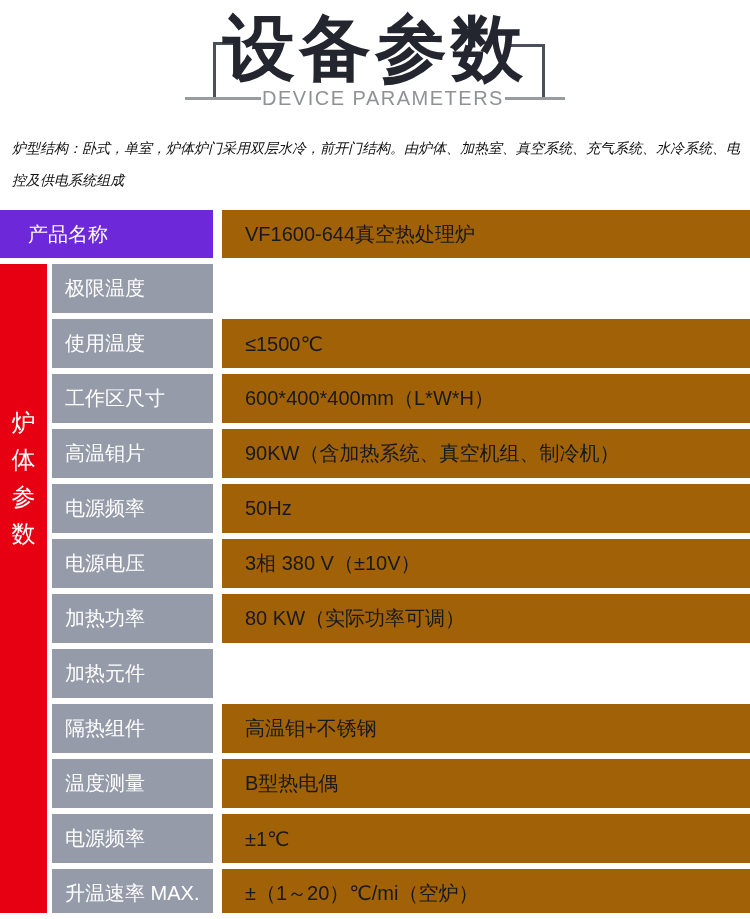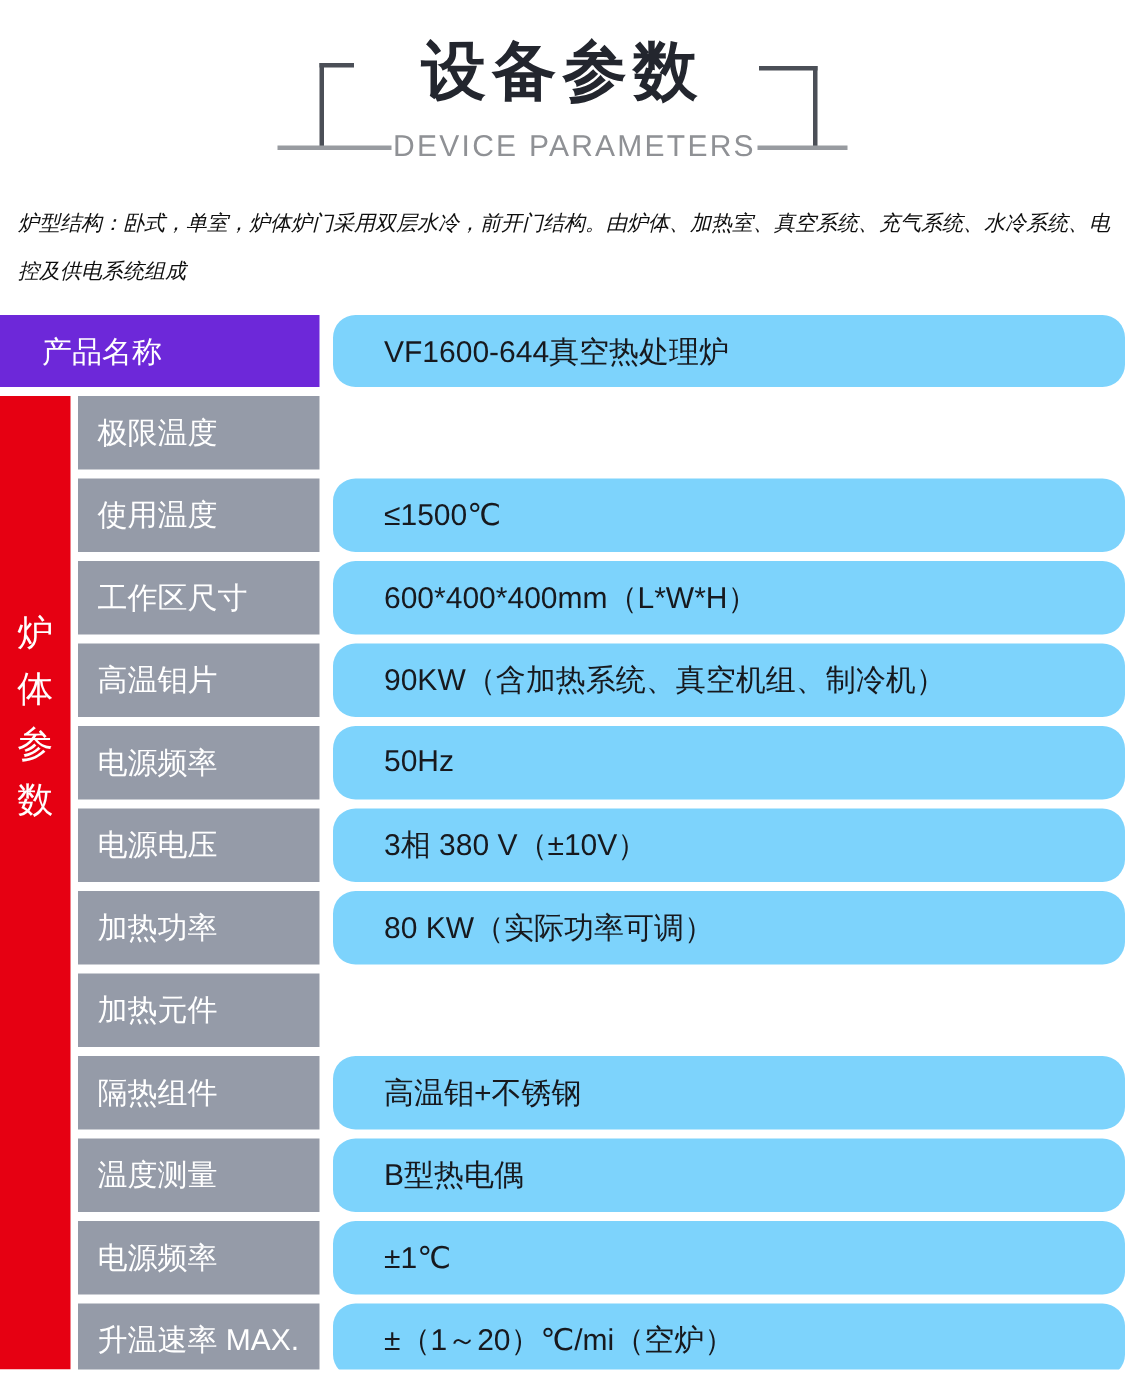--- a/index.html
+++ b/index.html
@@ -17,21 +17,21 @@
   }
 
   
   .title {
     position: absolute;
     top: 12px;
     left: 0;
     right: 0;
     margin: 0;
     text-align: center;
-    font-size: 43px;
+    font-size: 72px;
     line-height: 72px;
     font-weight: 700;
     letter-spacing: 4px;
     color: #23262e;
   }
   .bracket-left {
     position: absolute;
     left: 213px;
     top: 42px;
     width: 20px;
@@ -107,24 +107,23 @@
   .red-cell {
     width: 213px;
     flex: none;
     background: #6d28d9;
     color: #ffffff;
     padding-left: 28px;
   }
   .value-cell {
     flex: 1;
     margin-left: 9px;
-    background: #7dd3fc;
+    background: #a16207;
     color: #17191e;
-    padding-left: 34px;
-    border-radius: 15px;
+    padding-left: 23px;
   }
   .table-body {
     display: flex;
     height: 649px;
     overflow: hidden;
   }
   .group-strip {
     position: relative;
     width: 47px;
     flex: none;

